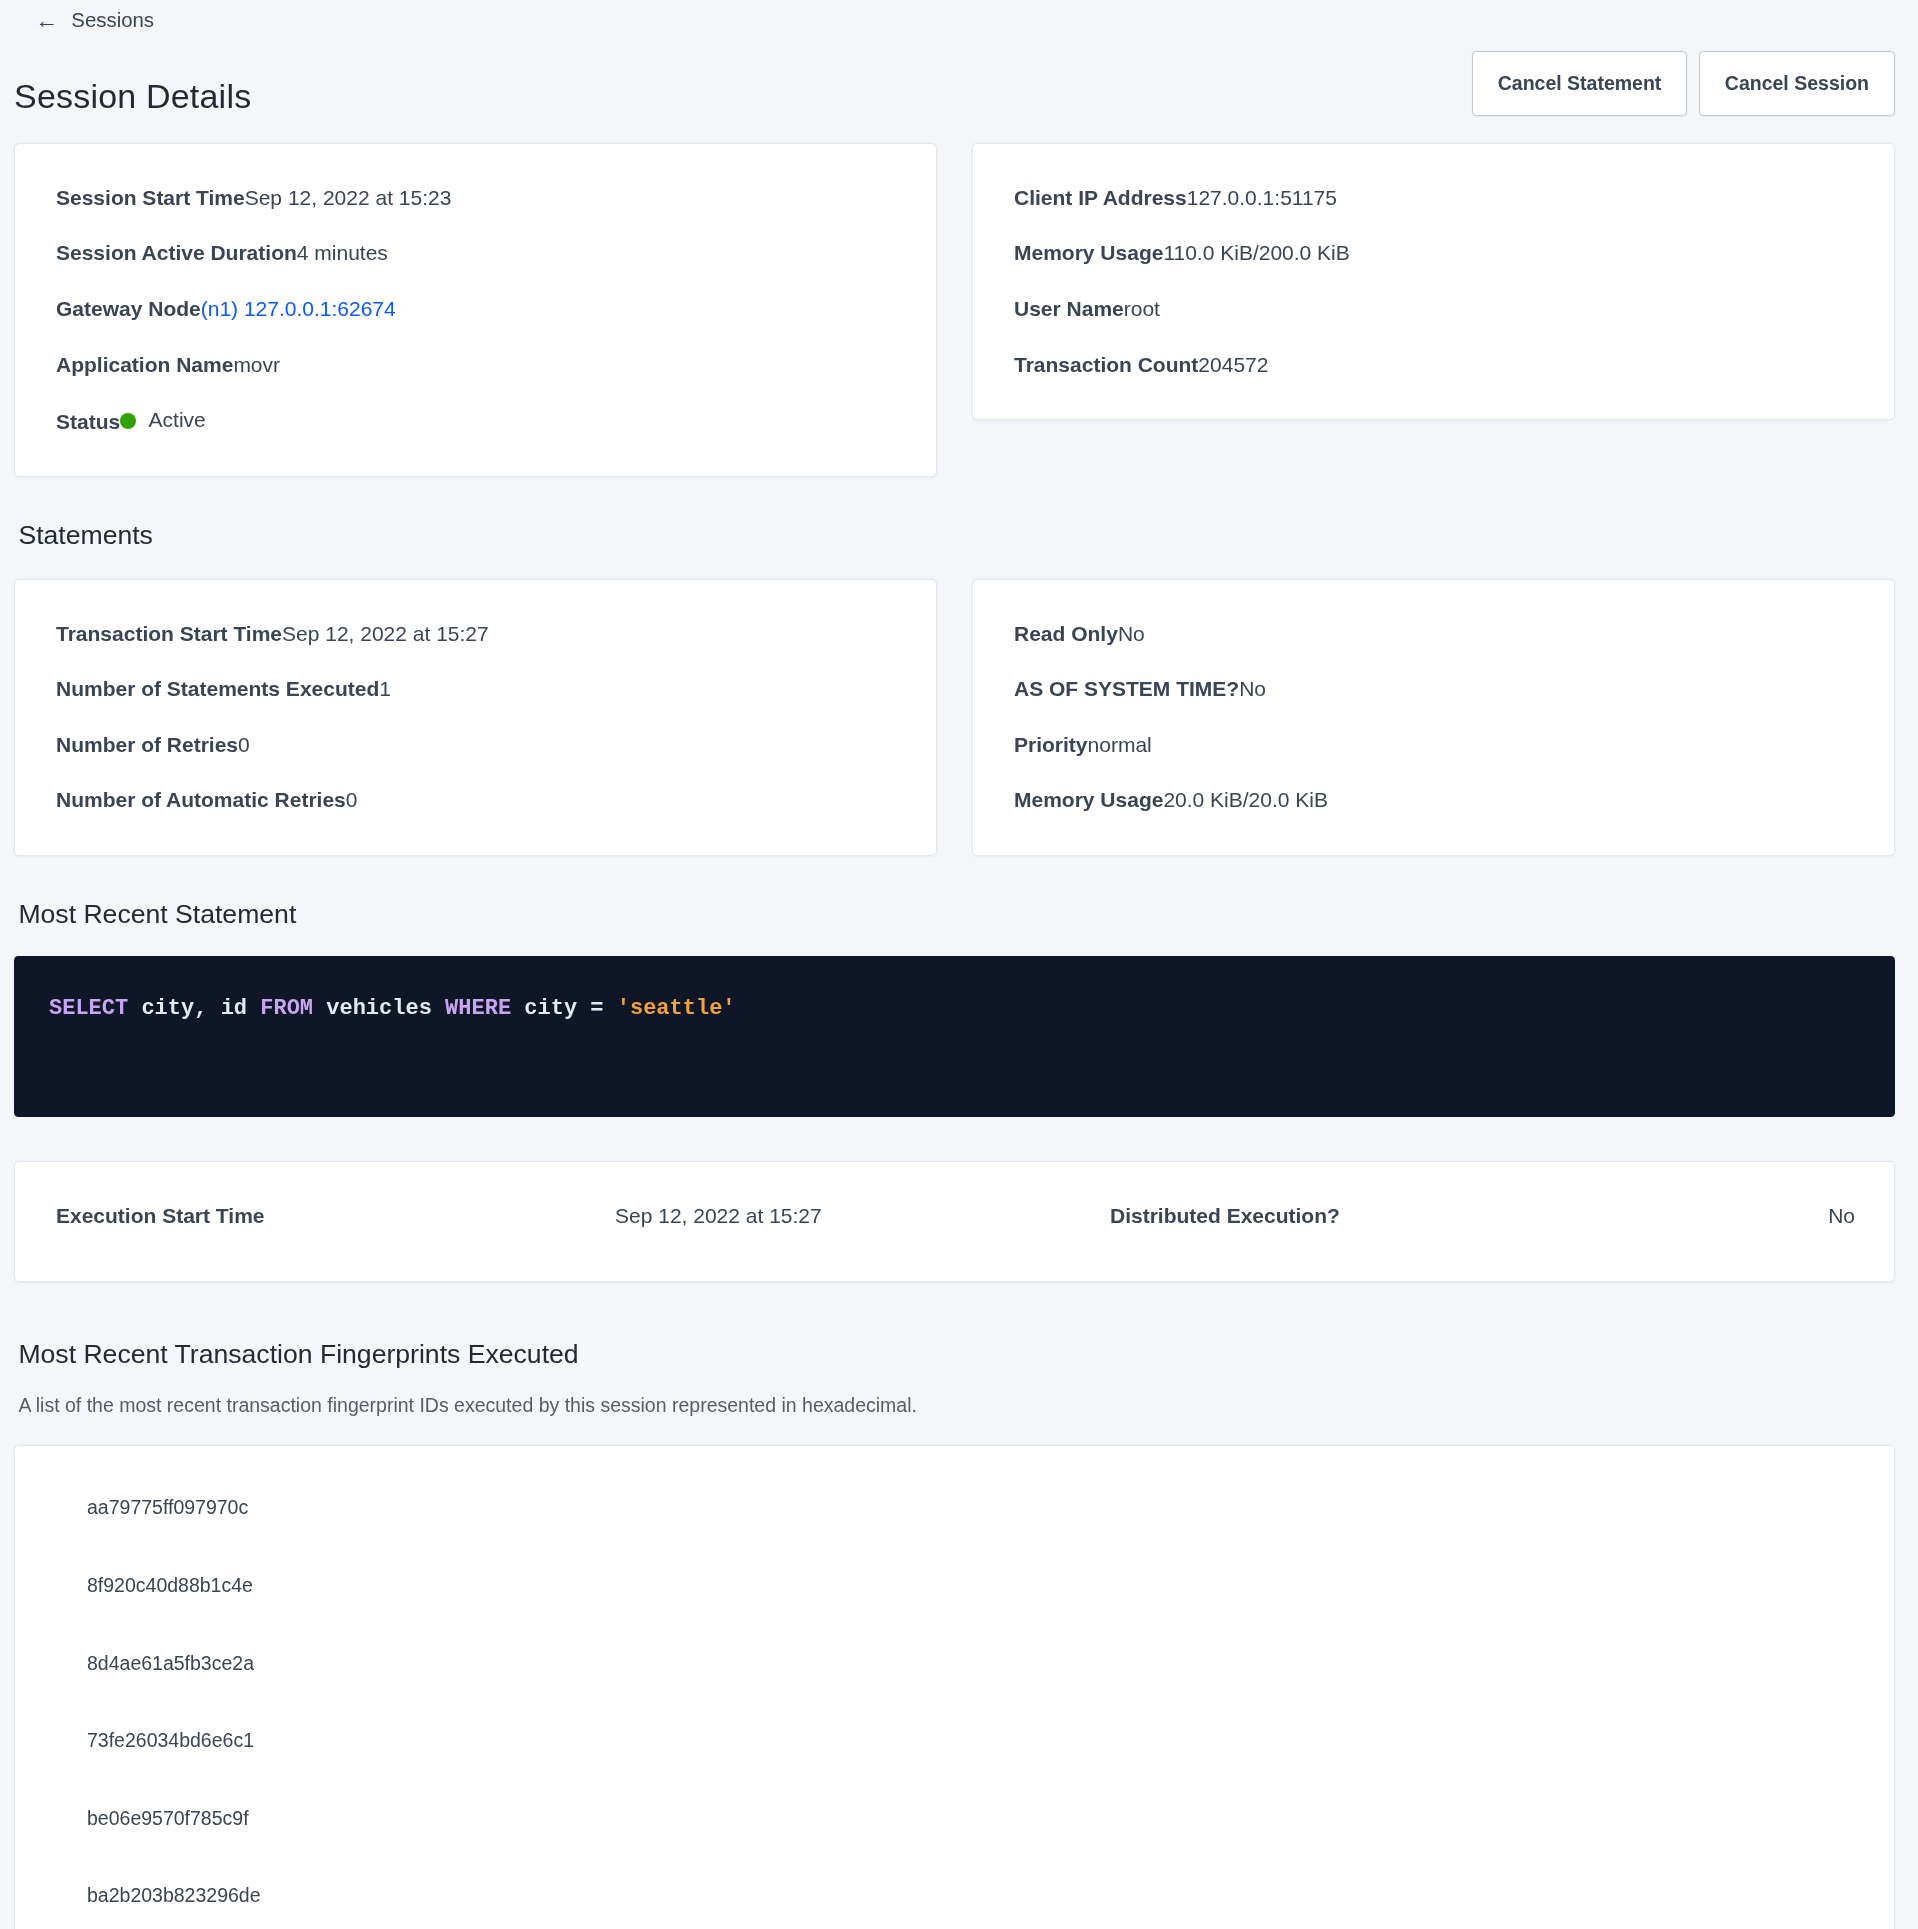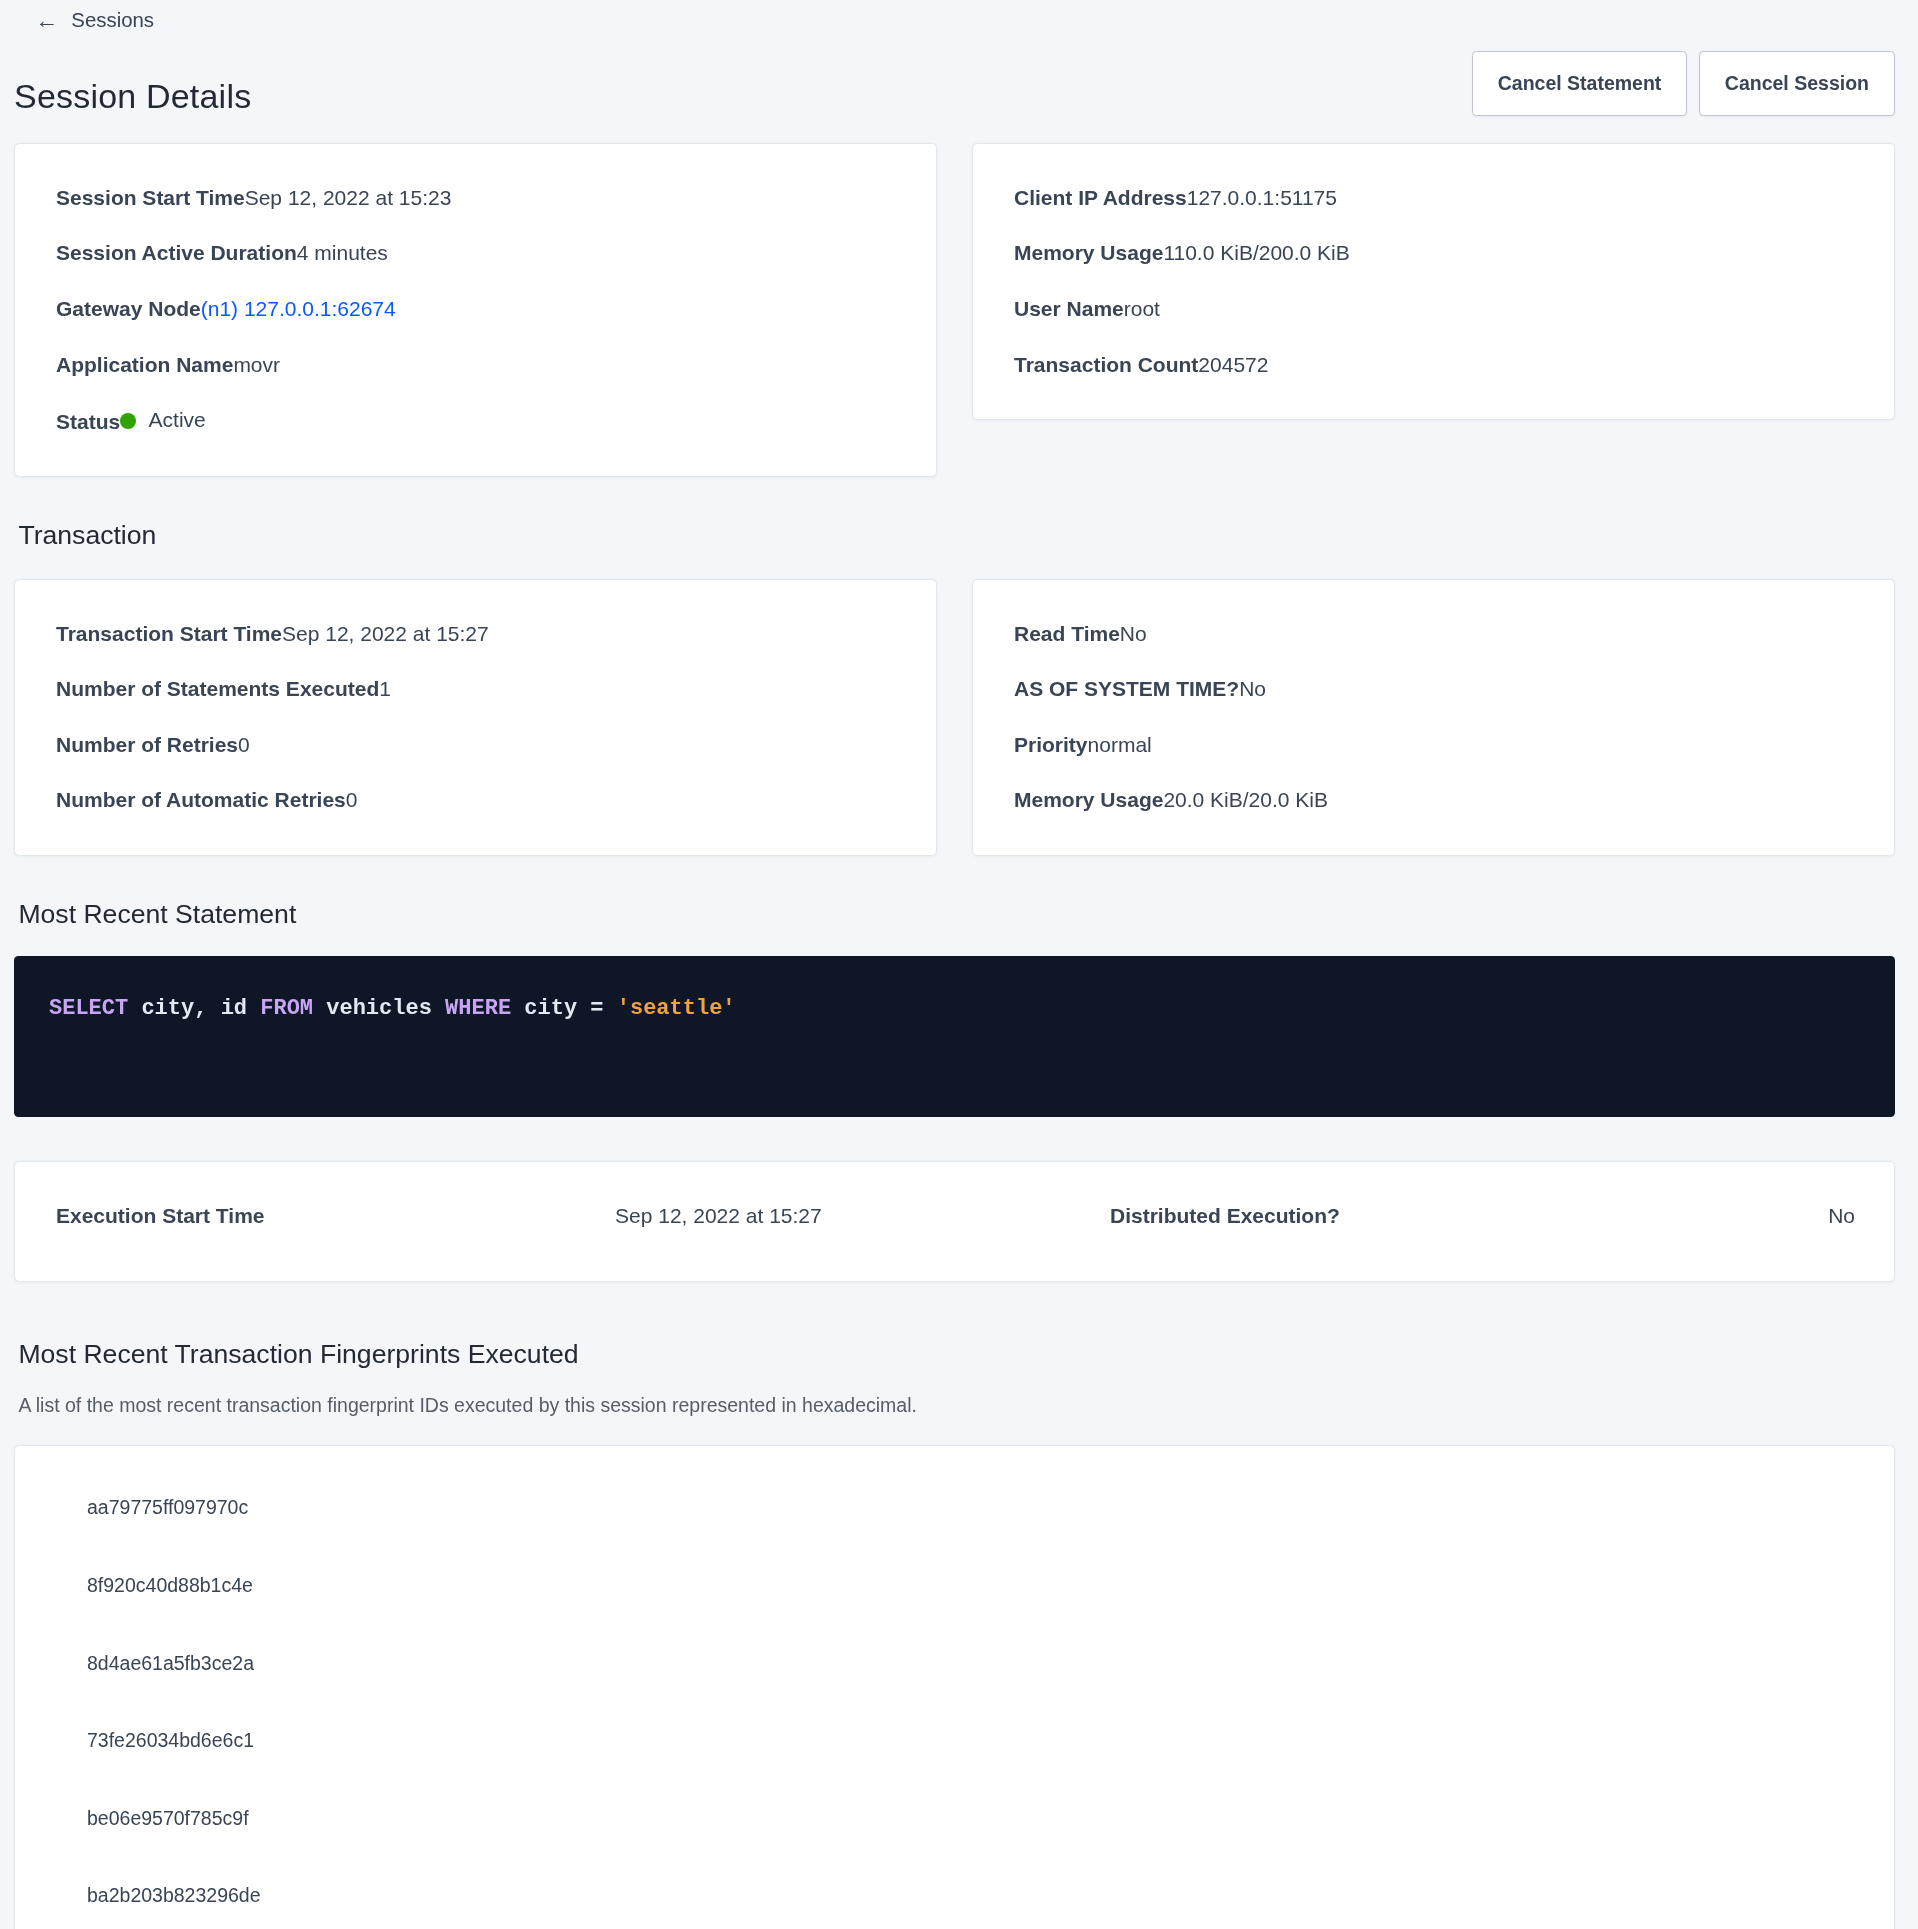--- a/index.html
+++ b/index.html
@@ -176,21 +176,21 @@
         <span class="row-value">root</span>
       </div>
       <div class="row">
         <span class="row-label">Transaction Count</span>
         <span class="row-value">204572</span>
       </div>
     </div>
   </div>
 
   
-  <h3 class="section-title">Transaction</h3>
+  <h3 class="section-title">Statements</h3>
 
   <div class="cards-row">
     <div class="card">
       <div class="row">
         <span class="row-label">Transaction Start Time</span>
         <span class="row-value">Sep 12, 2022 at 15:27</span>
       </div>
       <div class="row">
         <span class="row-label">Number of Statements Executed</span>
         <span class="row-value">1</span>
@@ -200,21 +200,21 @@
         <span class="row-value">0</span>
       </div>
       <div class="row">
         <span class="row-label">Number of Automatic Retries</span>
         <span class="row-value">0</span>
       </div>
     </div>
 
     <div class="card">
       <div class="row">
-        <span class="row-label">Read Time</span>
+        <span class="row-label">Read Only</span>
         <span class="row-value">No</span>
       </div>
       <div class="row">
         <span class="row-label">AS OF SYSTEM TIME?</span>
         <span class="row-value">No</span>
       </div>
       <div class="row">
         <span class="row-label">Priority</span>
         <span class="row-value">normal</span>
       </div>

